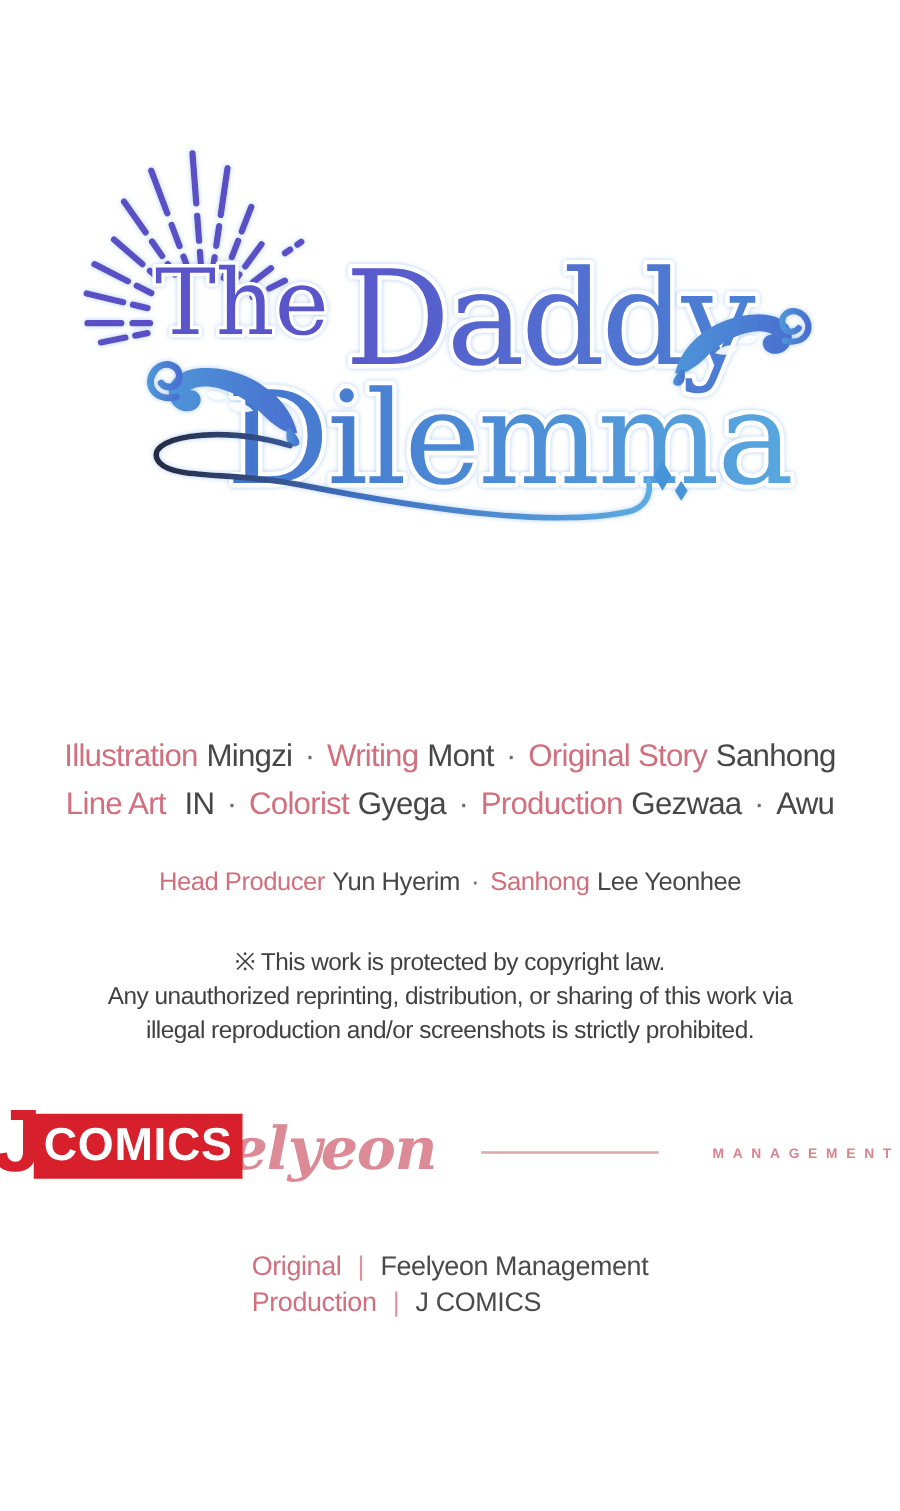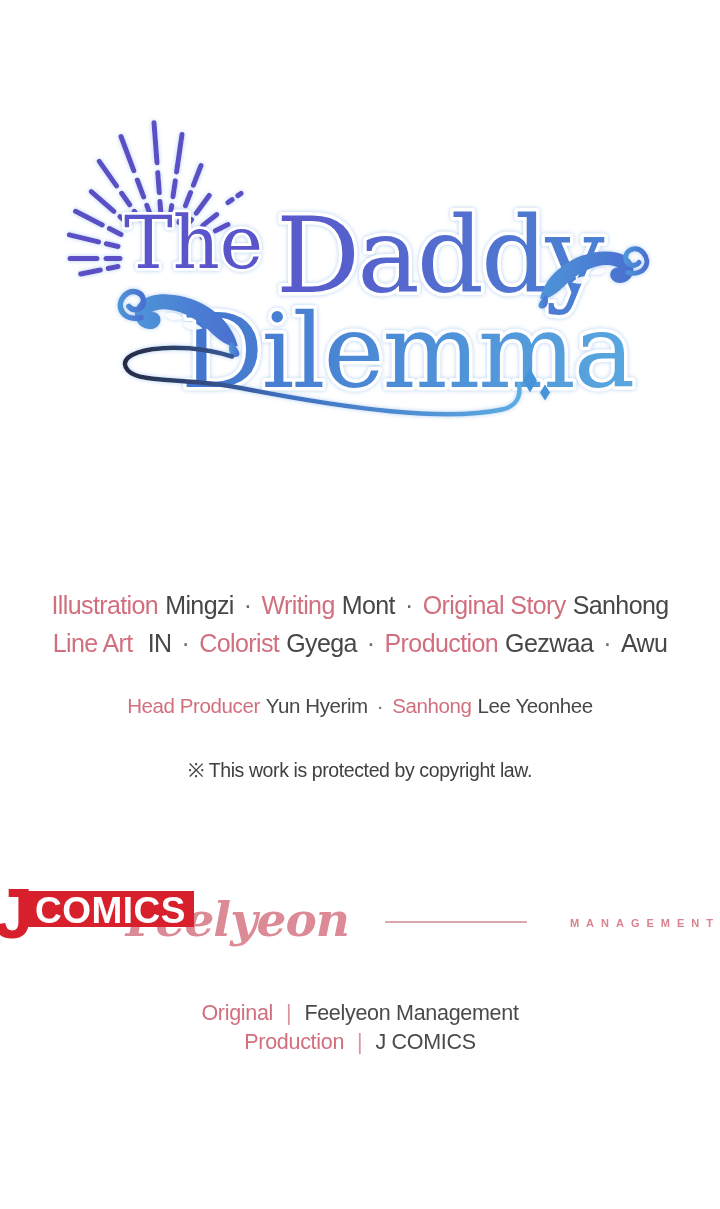--- a/index.html
+++ b/index.html
@@ -41,23 +41,23 @@
   
   .logos { top: 876px; display: flex; justify-content: center; align-items: flex-start; gap: 50px; }
   .jcomics { position: relative; width: 190px; height: 72px; margin-top: 15px; }
   .jcomics .j {
     position: absolute; left: -6px; top: -13px;
     font-size: 71px; line-height: 1; font-weight: bold;
     color: #d7202c;
   }
   .jcomics .jbox {
     position: absolute; left: 27px; top: 0;
-    height: 36px; padding: 0 8px;
+    height: 52px; padding: 0 8px;
     background: #d7202c;
-    display: flex; 
+    display: flex; align-items: center;
   }
   .jcomics .jbox span {
     color: #ffffff; font-weight: bold; font-size: 37px; letter-spacing: 0.5px;
     position: relative; top: -1px;
   }
   .feelyeon { display: flex; flex-direction: row; align-items: center; margin-top: 16px; gap: 36px; }
   .feelyeon .script {
     font-family: "DejaVu Serif", serif;
     font-style: italic; font-weight: bold;
     font-size: 47px; line-height: 56px;
@@ -67,21 +67,21 @@
   .feelyeon .rule { width: 142px; height: 2px; background: #dda6af; margin-top: 3px; }
   .feelyeon .mgmt {
     margin-top: 5px;
     font-size: 11px; font-weight: bold;
     letter-spacing: 7px; text-indent: 7px;
     color: #d7848f;
   }
 
   
   .footer { top: 999px; }
-  .footer-inner { display: inline-block; text-align: center; }
+  .footer-inner { display: inline-block; text-align: left; }
   .f-row { font-size: 21.5px; line-height: 29px; letter-spacing: -0.3px; }
   .f-label { color: #d26f7e; }
   .f-div { margin: 0 13px; color: #dd939e; }
   .f-val { color: #4a4a4a; }
 </style>
 </head>
 <body>
 
 <svg class="title-svg" viewBox="0 0 600 345" aria-hidden="true">
   <defs>
@@ -166,20 +166,22 @@
 <div class="abs credits credits-2">
   <span class="role wide">Line Art</span><span class="nm">IN</span><span class="sep">·</span><span class="role">Colorist</span><span class="nm">Gyega</span><span class="sep">·</span><span class="role">Production</span><span class="nm">Gezwaa</span><span class="sep">·</span><span class="nm">Awu</span>
 </div>
 
 <div class="abs credits producers">
   <span class="role">Head Producer</span><span class="nm">Yun Hyerim</span><span class="sep">·</span><span class="role">Sanhong</span><span class="nm">Lee Yeonhee</span>
 </div>
 
 <div class="abs copyright">
   <div>※ This work is protected by copyright law.</div>
+  <div>Any unauthorized reprinting, distribution, or sharing of this work via</div>
+  <div>illegal reproduction and/or screenshots is strictly prohibited.</div>
 </div>
 
 <div class="abs logos">
   <div class="jcomics">
     <span class="j">J</span>
     <div class="jbox">
       <span>COMICS</span>
     </div>
   </div>
   <div class="feelyeon">

